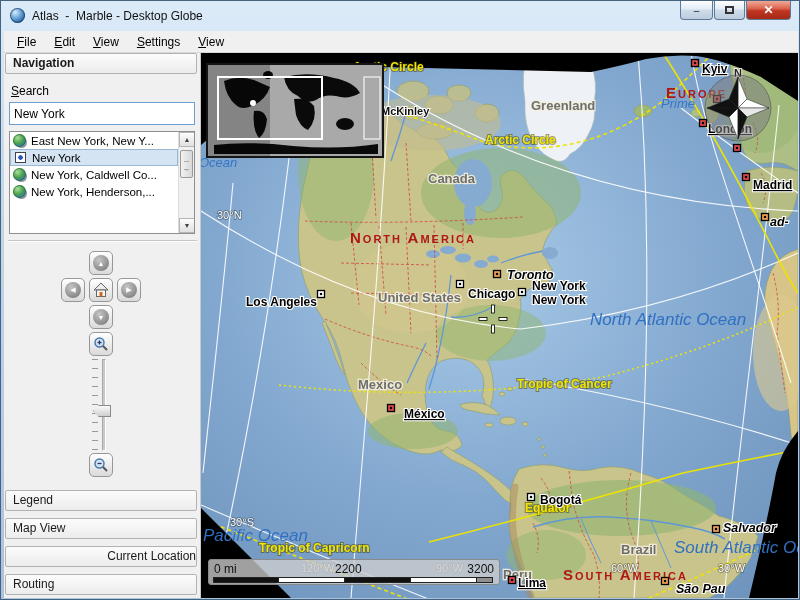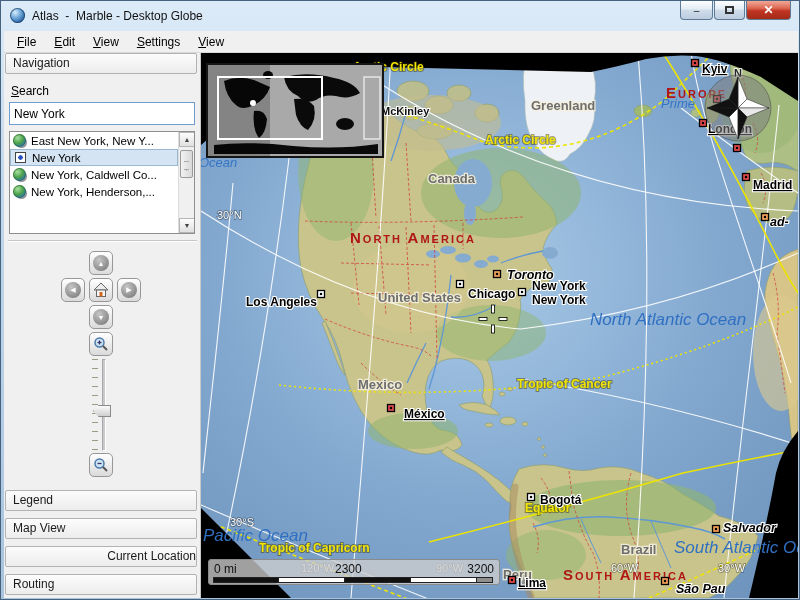--- a/index.html
+++ b/index.html
@@ -116,21 +116,21 @@
 
   <div class="menubar">
     <span class="menu-item">File</span>
     <span class="menu-item">Edit</span>
     <span class="menu-item">View</span>
     <span class="menu-item">Settings</span>
     <span class="menu-item">View</span>
   </div>
 
   <div class="sidebar">
-    <div class="panel-header" style="top:0;">Navigation</div>
+    <div class="panel-header" style="top:0;font-weight:bold;">Navigation</div>
     <div class="search-label">Search</div>
     <input class="search-input" value="New York" style="">
     <div class="result-list">
       <div class="result-rows" id="result-rows">
         <div class="result-row">
             <span class="result-icon"></span>
             <span>East New York, New Y...</span>
           </div>
         <div class="result-row selected">
             <span class="poi-icon"></span>
@@ -437,21 +437,21 @@
           <polygon points="68,47 46,56 37,47" fill="#e8e8e8"></polygon>
         <polygon points="37,78 28,56 37,47" fill="#fff"></polygon>
           <polygon points="37,78 46,56 37,47" fill="#111"></polygon>
         <polygon points="6,47 28,56 37,47" fill="#111"></polygon>
           <polygon points="6,47 28,38 37,47" fill="#111"></polygon>
       </g>
     </svg>
 
     <div class="scalebar">
       <span class="sb-txt" style="left:5px;text-align:right;">0 mi</span>
-      <span class="sb-txt" style="left:126px;">2300</span>
+      <span class="sb-txt" style="left:126px;">2200</span>
       <span class="sb-txt" style="right:5px;">3200</span>
       <div class="segs">
         <div class="seg" style="width:66px;background:#111;"></div>
         <div class="seg" style="width:66px;background:#fff;"></div>
         <div class="seg" style="width:66px;background:#111;"></div>
         <div class="seg" style="width:66px;background:#fff;"></div>
         <div class="seg" style="width:16px;background:#8f8f8f;"></div>
       </div>
     </div>
   </div>

